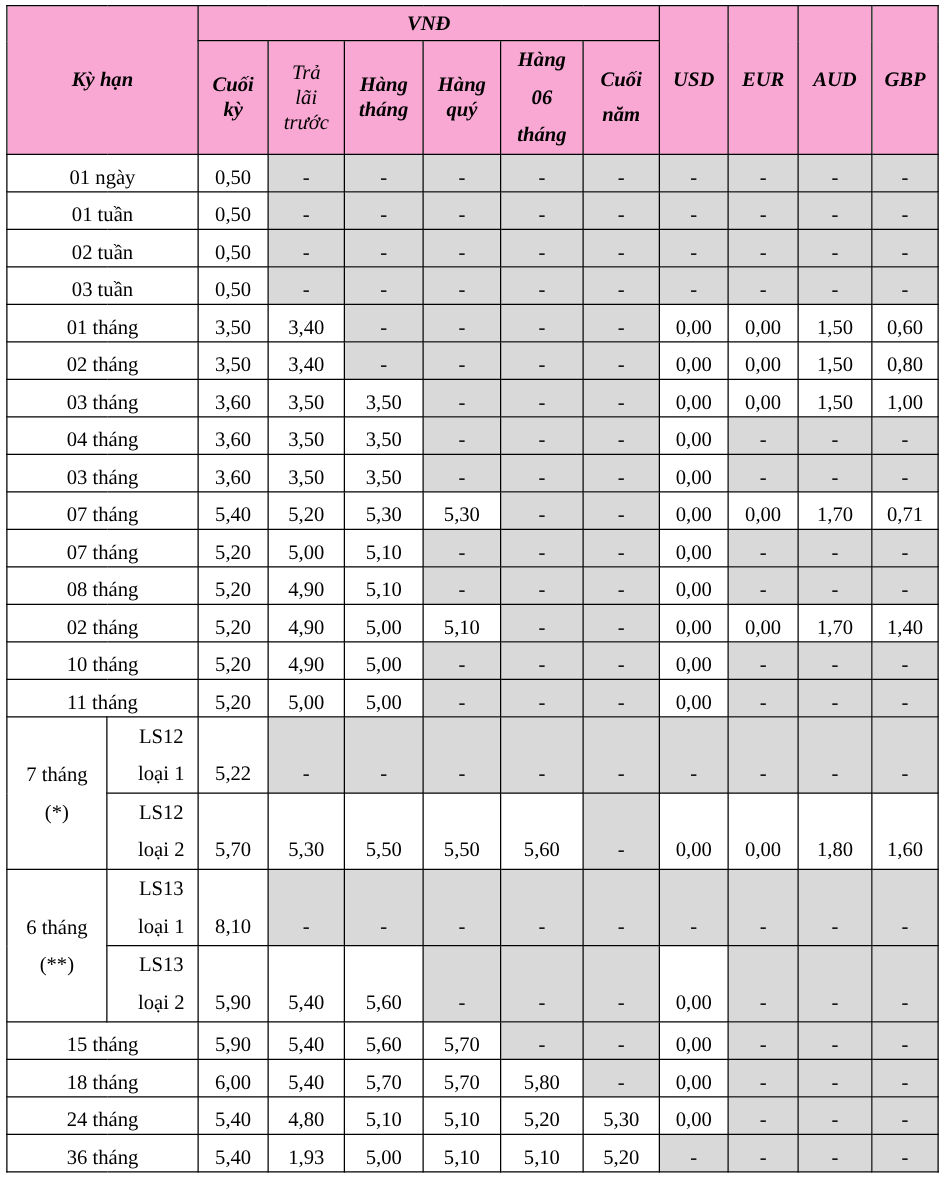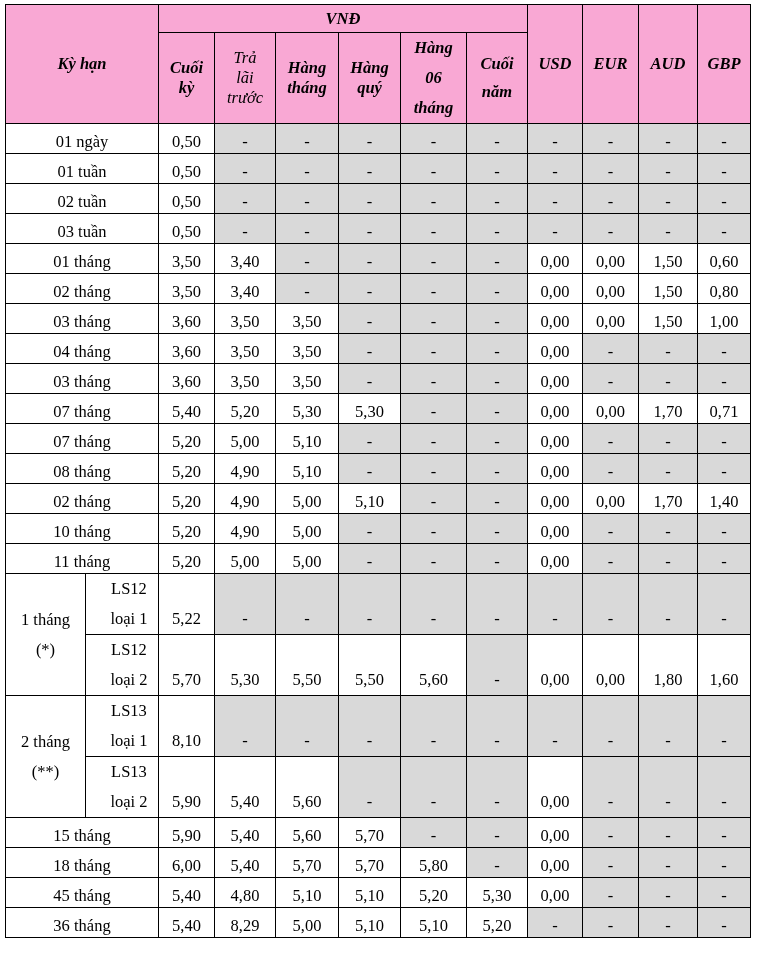--- a/index.html
+++ b/index.html
@@ -259,21 +259,21 @@
         <td class="g dash">-</td>
         <td class="g dash">-</td>
         <td class="g dash">-</td>
         <td class="w">0,00</td>
         <td class="g dash">-</td>
         <td class="g dash">-</td>
         <td class="g dash">-</td>
       </tr>
       <tr class="s">
         <td rowspan="2" class="w grp">
-          <div>1 tháng</div>
+          <div>7 tháng</div>
           <div>(*)</div>
         </td>
         <td class="w sub">
           <div>LS12</div>
           <div>loại 1</div>
         </td>
         <td class="w cell-split">5,22</td>
         <td class="g cell-split dash">-</td>
         <td class="g cell-split dash">-</td>
         <td class="g cell-split dash">-</td>
@@ -295,21 +295,21 @@
         <td class="w cell-split">5,50</td>
         <td class="w cell-split">5,60</td>
         <td class="g cell-split dash">-</td>
         <td class="w cell-split">0,00</td>
         <td class="w cell-split">0,00</td>
         <td class="w cell-split">1,80</td>
         <td class="w cell-split">1,60</td>
       </tr>
       <tr class="s">
         <td rowspan="2" class="w grp">
-          <div>2 tháng</div>
+          <div>6 tháng</div>
           <div>(**)</div>
         </td>
         <td class="w sub">
           <div>LS13</div>
           <div>loại 1</div>
         </td>
         <td class="w cell-split">8,10</td>
         <td class="g cell-split dash">-</td>
         <td class="g cell-split dash">-</td>
         <td class="g cell-split dash">-</td>
@@ -356,36 +356,36 @@
         <td class="w">5,70</td>
         <td class="w">5,70</td>
         <td class="w">5,80</td>
         <td class="g dash">-</td>
         <td class="w">0,00</td>
         <td class="g dash">-</td>
         <td class="g dash">-</td>
         <td class="g dash">-</td>
       </tr>
       <tr class="r">
-        <td colspan="2" class="w term">45 tháng</td>
+        <td colspan="2" class="w term">24 tháng</td>
         <td class="w">5,40</td>
         <td class="w">4,80</td>
         <td class="w">5,10</td>
         <td class="w">5,10</td>
         <td class="w">5,20</td>
         <td class="w">5,30</td>
         <td class="w">0,00</td>
         <td class="g dash">-</td>
         <td class="g dash">-</td>
         <td class="g dash">-</td>
       </tr>
       <tr class="r">
         <td colspan="2" class="w term">36 tháng</td>
         <td class="w">5,40</td>
-        <td class="w">8,29</td>
+        <td class="w">1,93</td>
         <td class="w">5,00</td>
         <td class="w">5,10</td>
         <td class="w">5,10</td>
         <td class="w">5,20</td>
         <td class="g dash">-</td>
         <td class="g dash">-</td>
         <td class="g dash">-</td>
         <td class="g dash">-</td>
       </tr>
     </tbody>

